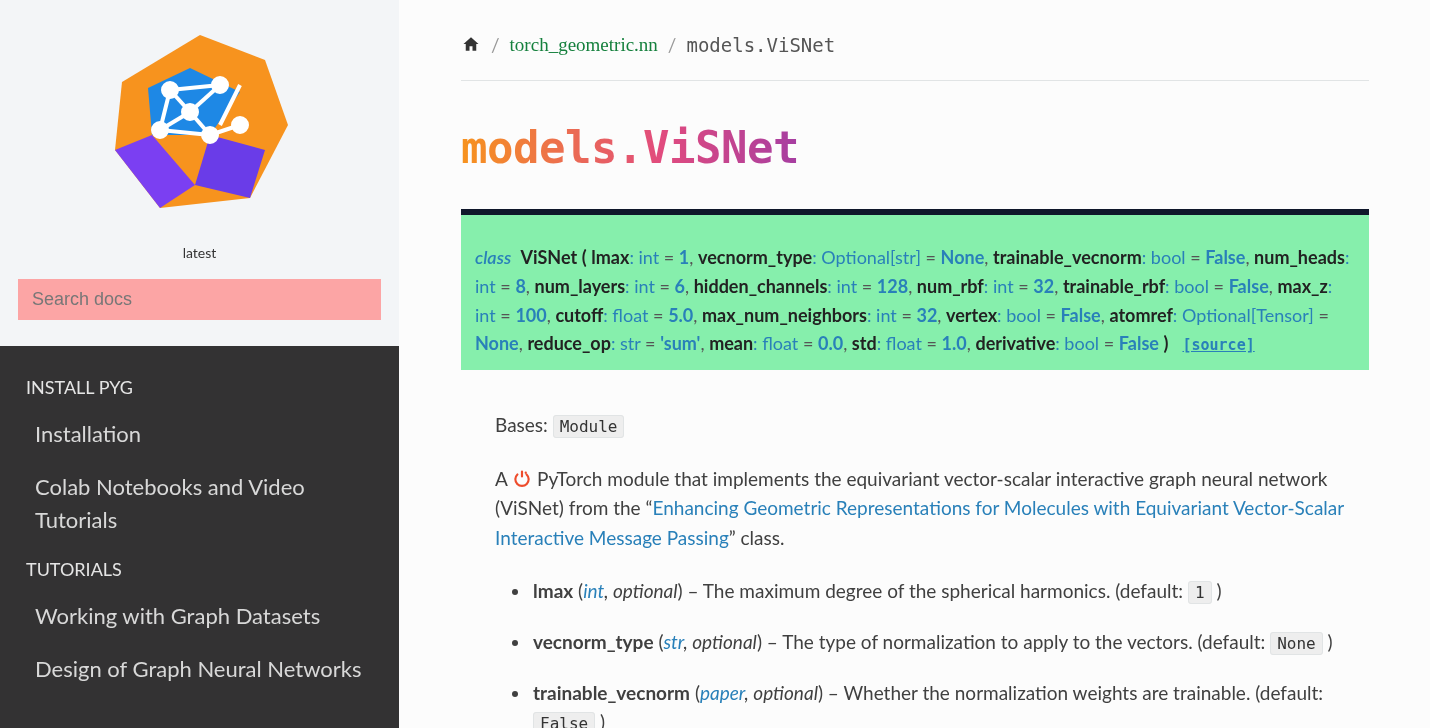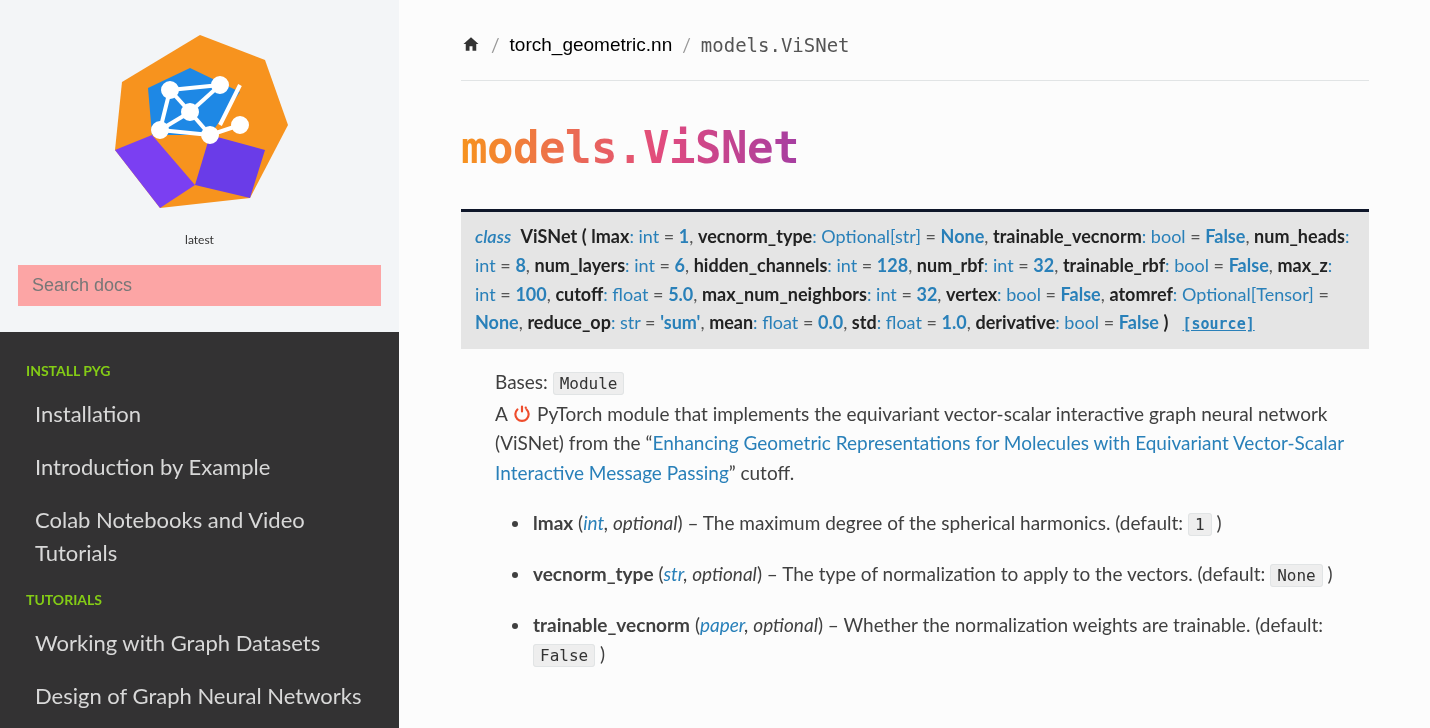--- a/index.html
+++ b/index.html
@@ -1,46 +1,46 @@
 <!DOCTYPE html>
 <html><head>
 <meta charset="utf-8">
 <style>
 *{box-sizing:border-box;margin:0;padding:0}
 body{font-family:"Lato",-apple-system,BlinkMacSystemFont,"Segoe UI",Roboto,sans-serif;color:#404040;background:#fcfcfc;font-size:18px;line-height:1.5}
 .container{display:flex;min-height:100vh}
 .sidebar{width:399px;flex-shrink:0;background:#f3f5f7;display:flex;flex-direction:column}
 .sidebar-header{display:flex;flex-direction:column;align-items:center;padding:20px 0 12px}
 .logo{width:200px;height:190px;margin:10px 0 6px}
-.version{color:#333;font-size:12px;margin-top:5px;margin-bottom:16px}
+.version{color:#333;font-size:14px;margin-top:16px;margin-bottom:16px}
 .search-wrap{padding:0 18px 14px}
 .search{width:100%;padding:10px 14px;font-size:18px;border:none;background:#fca5a5;color:#555;outline:none}
 .search::placeholder{color:#777}
 .nav{background:#333233;flex:1;padding-top:18px}
-.nav-caption{color:#84cc16;font-weight:700;font-size:14px;padding:10px 26px 6px}
+.nav-caption{color:#e5e5e5;font-weight:400;font-size:18px;padding:10px 26px 6px}
 .nav-item{display:block;color:#d8d8d8;font-size:22px;padding:10px 35px;text-decoration:none}
 .main{flex:1;padding:22px 60px 40px 62px;max-width:1030px}
 .breadcrumb{display:flex;align-items:center;gap:10px;font-size:19px;padding:8px 0 20px;border-bottom:1px solid #e1e4e5}
 .breadcrumb .sep{color:#999}
 .breadcrumb .home{color:#333;font-size:20px}
-.breadcrumb a{color:#000000;text-decoration:none;font-family:Liberation Sans, sans-serif}
+.breadcrumb a{color:#15803d;text-decoration:none;font-family:Liberation Serif, serif}
 .breadcrumb .current{color:#555;font-family:SFMono-Regular,Menlo,Monaco,Consolas,monospace}
 h1{font-family:SFMono-Regular,Menlo,Monaco,Consolas,monospace;font-weight:700;font-size:44px;letter-spacing:-0.5px;margin:34px 0 28px;background:linear-gradient(90deg,#f7931e 0%,#e14b7e 22%,#9b3ba8 40%,#6b4fb8 55%,#3c6ed0 70%,#2f80d8 100%);-webkit-background-clip:text;-webkit-text-fill-color:transparent;background-clip:text}
-.signature{background:#e5e5e5;border-top:3px solid #0f172a;padding:10px 14px 12px;font-family:"Lato",sans-serif;font-size:18px;line-height:1.6}
+.signature{background:#86efac;border-top:6px solid #0f172a;padding:28px 14px 12px;font-family:"Lato",sans-serif;font-size:18px;line-height:1.6}
 .signature .kw{color:#2980b9;font-style:italic;font-weight:600}
 .signature .clsname{font-weight:700;color:#222}
 .signature .pname{font-weight:700;color:#222}
 .signature .ann{color:#2980b9}
 .signature .eq{color:#555}
 .signature .val{color:#2980b9;font-weight:700}
 .signature .comma{color:#555}
 .signature .paren{font-weight:700;color:#222}
 .src{color:#2980b9;font-weight:700;font-size:15px;margin-left:14px;font-family:SFMono-Regular,Menlo,Monaco,Consolas,monospace}
 .body{padding:16px 0 0 34px;font-size:19px;line-height:1.55}
-.body p{margin:2px 0}
+.body p{margin:24px 0}
 .body .code{font-family:SFMono-Regular,Menlo,Monaco,Consolas,monospace;background:#eeeeee;border:1px solid #e1e4e5;padding:1px 6px;border-radius:3px;font-size:16px;color:#333}
 .body a{color:#2980b9;text-decoration:none}
 .pt-icon{display:inline-block;width:20px;height:20px;vertical-align:-3px}
 .section-title{font-weight:700;margin-top:18px;margin-bottom:8px;letter-spacing:0.5px}
 ul.params{list-style:disc;padding-left:36px}
 ul.params li{margin:21px 0;padding-left:2px}
 .emph{font-style:italic}
 .typeref{font-style:italic;color:#2980b9}
 </style>
 </head>
@@ -73,21 +73,20 @@
         </g>
       </svg>
       <div class="version">latest</div>
       <div class="search-wrap" style="width:100%">
         <input class="search" type="text" placeholder="Search docs" style="">
       </div>
     </div>
     <nav class="nav" id="nav">
         <div class="nav-caption">INSTALL PYG</div>
         <a href="#" class="nav-item">Installation</a>
-        <a href="#" class="nav-item">Introduction by Example</a>
         <a href="#" class="nav-item">Colab Notebooks and Video Tutorials</a>
         <div class="nav-caption">TUTORIALS</div>
         <a href="#" class="nav-item">Working with Graph Datasets</a>
         <a href="#" class="nav-item">Design of Graph Neural Networks</a>
       </nav>
   </aside>
 
   <main class="main">
     <div class="breadcrumb">
       <span class="home">
@@ -110,21 +109,21 @@
         <span>Bases:</span>
         <span class="code">Module</span>
       </p>
       <p>
         <span>A</span>
         <svg class="pt-icon" viewBox="0 0 24 24">
             <path fill="none" stroke="#ee4c2c" stroke-width="2.6" stroke-linecap="round" d="M12 3v6M17.5 6.5A8 8 0 1 1 6.5 6.5"></path>
             <circle cx="16.5" cy="4.5" r="1.4" fill="#ee4c2c"></circle>
           </svg>
         <span>PyTorch module that implements the equivariant vector-scalar interactive graph neural network (ViSNet) from the</span>
-        <span>“</span><a href="#">Enhancing Geometric Representations for Molecules with Equivariant Vector-Scalar Interactive Message Passing</a><span>”</span><span> cutoff.</span>
+        <span>“</span><a href="#">Enhancing Geometric Representations for Molecules with Equivariant Vector-Scalar Interactive Message Passing</a><span>”</span><span> class.</span>
       </p>
       <ul class="params" id="params-list">
           <li><b>lmax</b> (<a href="#" class="typeref">int</a><span class="emph">, optional</span>) – The maximum degree of the spherical harmonics. (default: <span class="code">1</span> )</li>
           <li><b>vecnorm_type</b> (<a href="#" class="typeref">str</a><span class="emph">, optional</span>) – The type of normalization to apply to the vectors. (default: <span class="code">None</span> )</li>
           <li><b>trainable_vecnorm</b> (<a href="#" class="typeref">paper</a><span class="emph">, optional</span>) – Whether the normalization weights are trainable. (default: <span class="code">False</span> )</li>
         </ul>
     </div>
   </main>
 </div>
 

